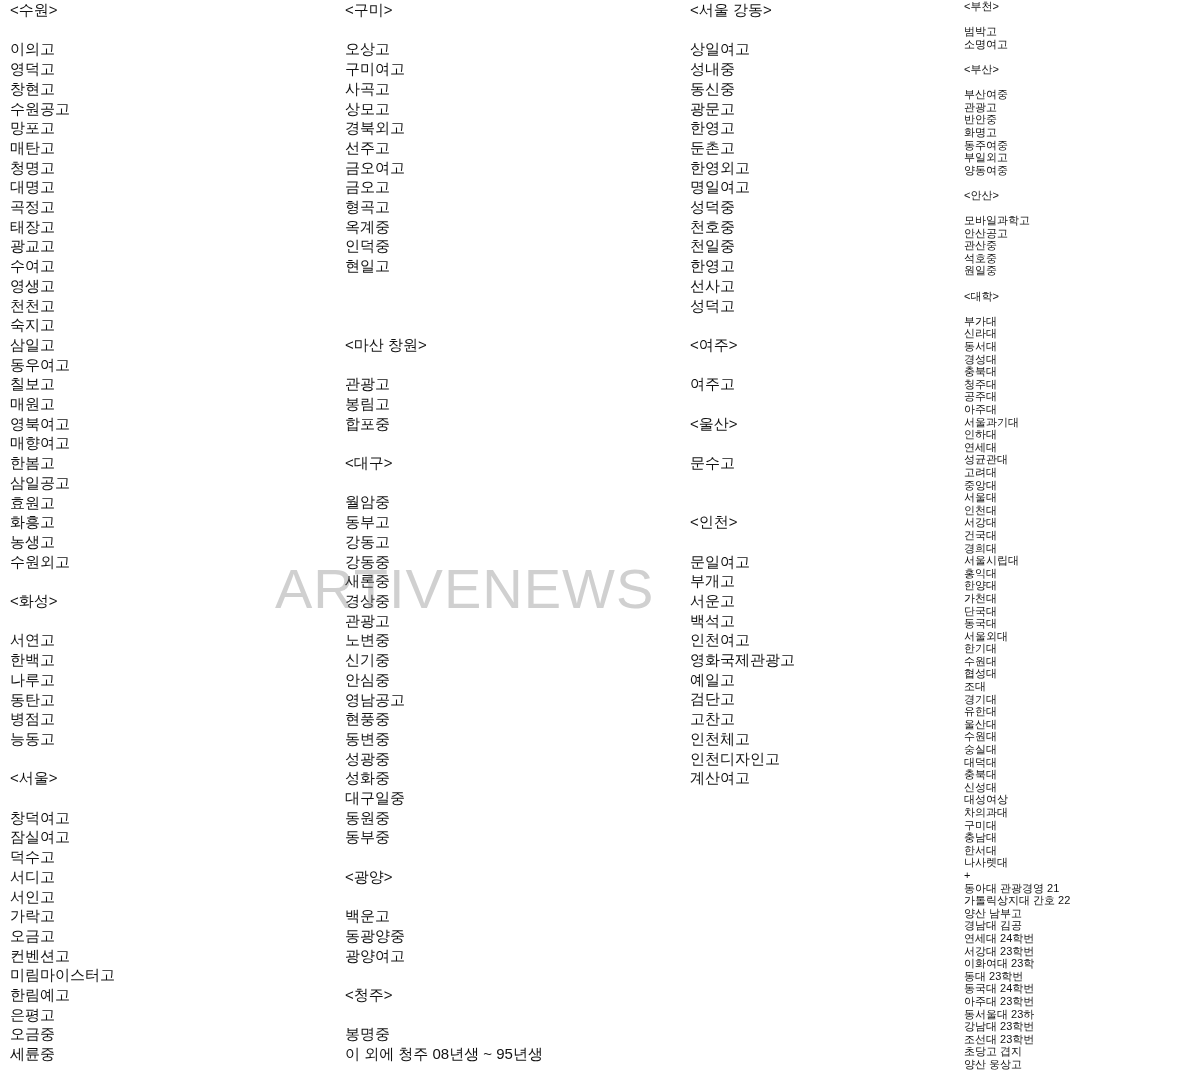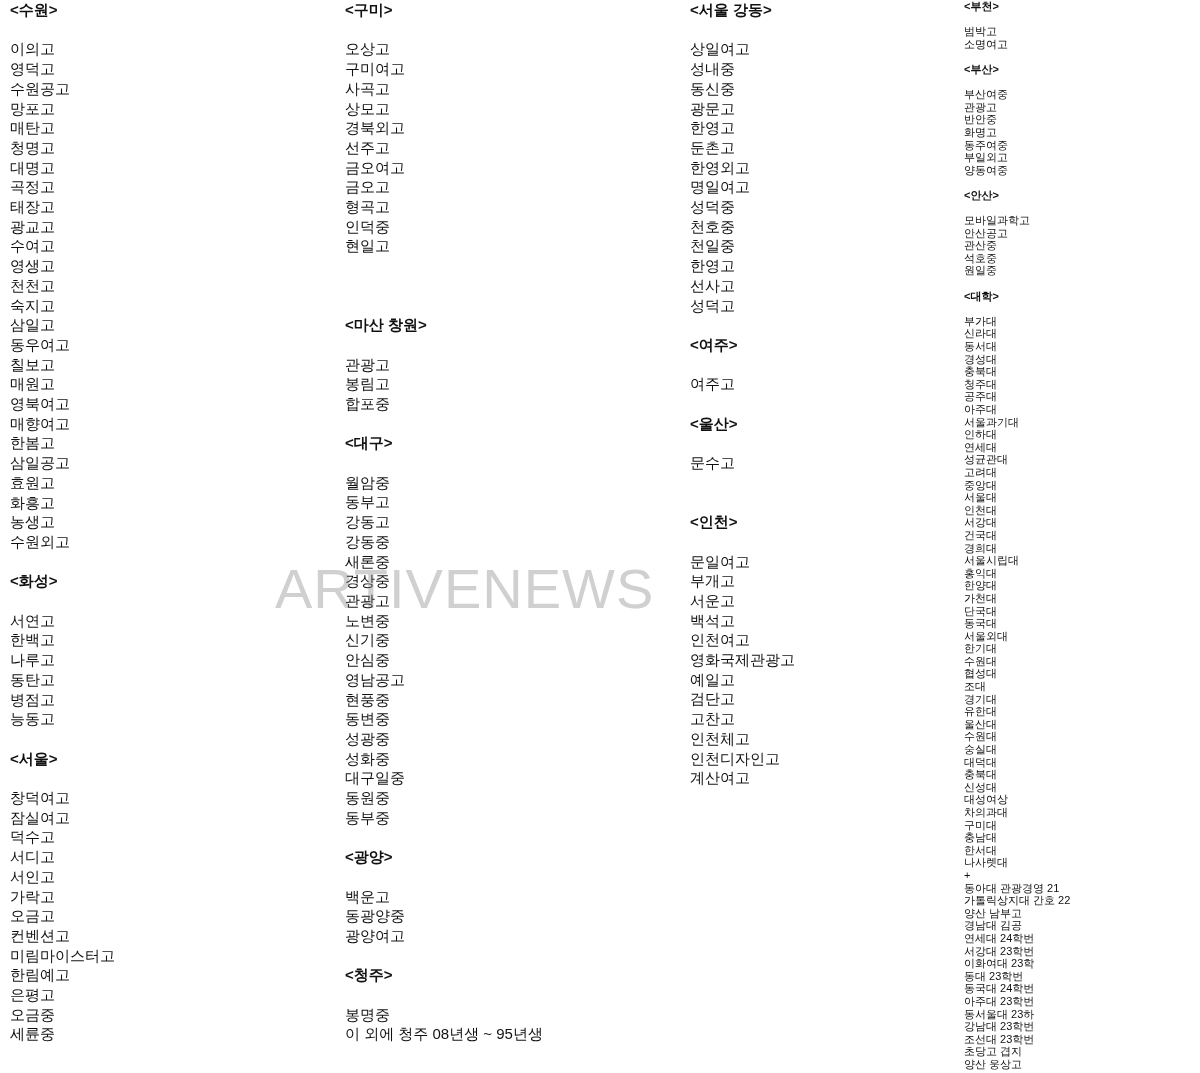--- a/index.html
+++ b/index.html
@@ -38,21 +38,21 @@
     top: 0;
     box-sizing: border-box;
   }
   .col-1 { left: 10px;  width: 310px; }
   .col-2 { left: 345px; width: 330px; }
   .col-3 { left: 690px; width: 270px; }
   .col-4 { left: 964px; width: 215px; }
 
   .group { margin-bottom: 0; }
   .heading {
-    font-weight: bold;
+    font-weight: normal;
     white-space: nowrap;
   }
   .item { white-space: nowrap; }
 
   
   .col-1 .heading, .col-2 .heading, .col-3 .heading {
     font-size: 15px;
     line-height: 19.7px;
   }
   .col-1 .item, .col-2 .item, .col-3 .item {
@@ -82,20 +82,21 @@
 <div class="page">
 
   <div class="watermark">ARTIVENEWS</div>
 
   <div class="column col-1">
     <div class="group">
       <div class="heading">&lt;수원&gt;</div>
       <div class="spacer"></div>
       <div class="item">이의고</div>
       <div class="item">영덕고</div>
+      <div class="item">창현고</div>
       <div class="item">수원공고</div>
       <div class="item">망포고</div>
       <div class="item">매탄고</div>
       <div class="item">청명고</div>
       <div class="item">대명고</div>
       <div class="item">곡정고</div>
       <div class="item">태장고</div>
       <div class="item">광교고</div>
       <div class="item">수여고</div>
       <div class="item">영생고</div>
@@ -152,20 +153,21 @@
       <div class="spacer"></div>
       <div class="item">오상고</div>
       <div class="item">구미여고</div>
       <div class="item">사곡고</div>
       <div class="item">상모고</div>
       <div class="item">경북외고</div>
       <div class="item">선주고</div>
       <div class="item">금오여고</div>
       <div class="item">금오고</div>
       <div class="item">형곡고</div>
+      <div class="item">옥계중</div>
       <div class="item">인덕중</div>
       <div class="item">현일고</div>
     </div>
     <div class="spacer"></div>
     <div class="spacer"></div>
     <div class="spacer"></div>
     <div class="group">
       <div class="heading">&lt;마산 창원&gt;</div>
       <div class="spacer"></div>
       <div class="item">관광고</div>

